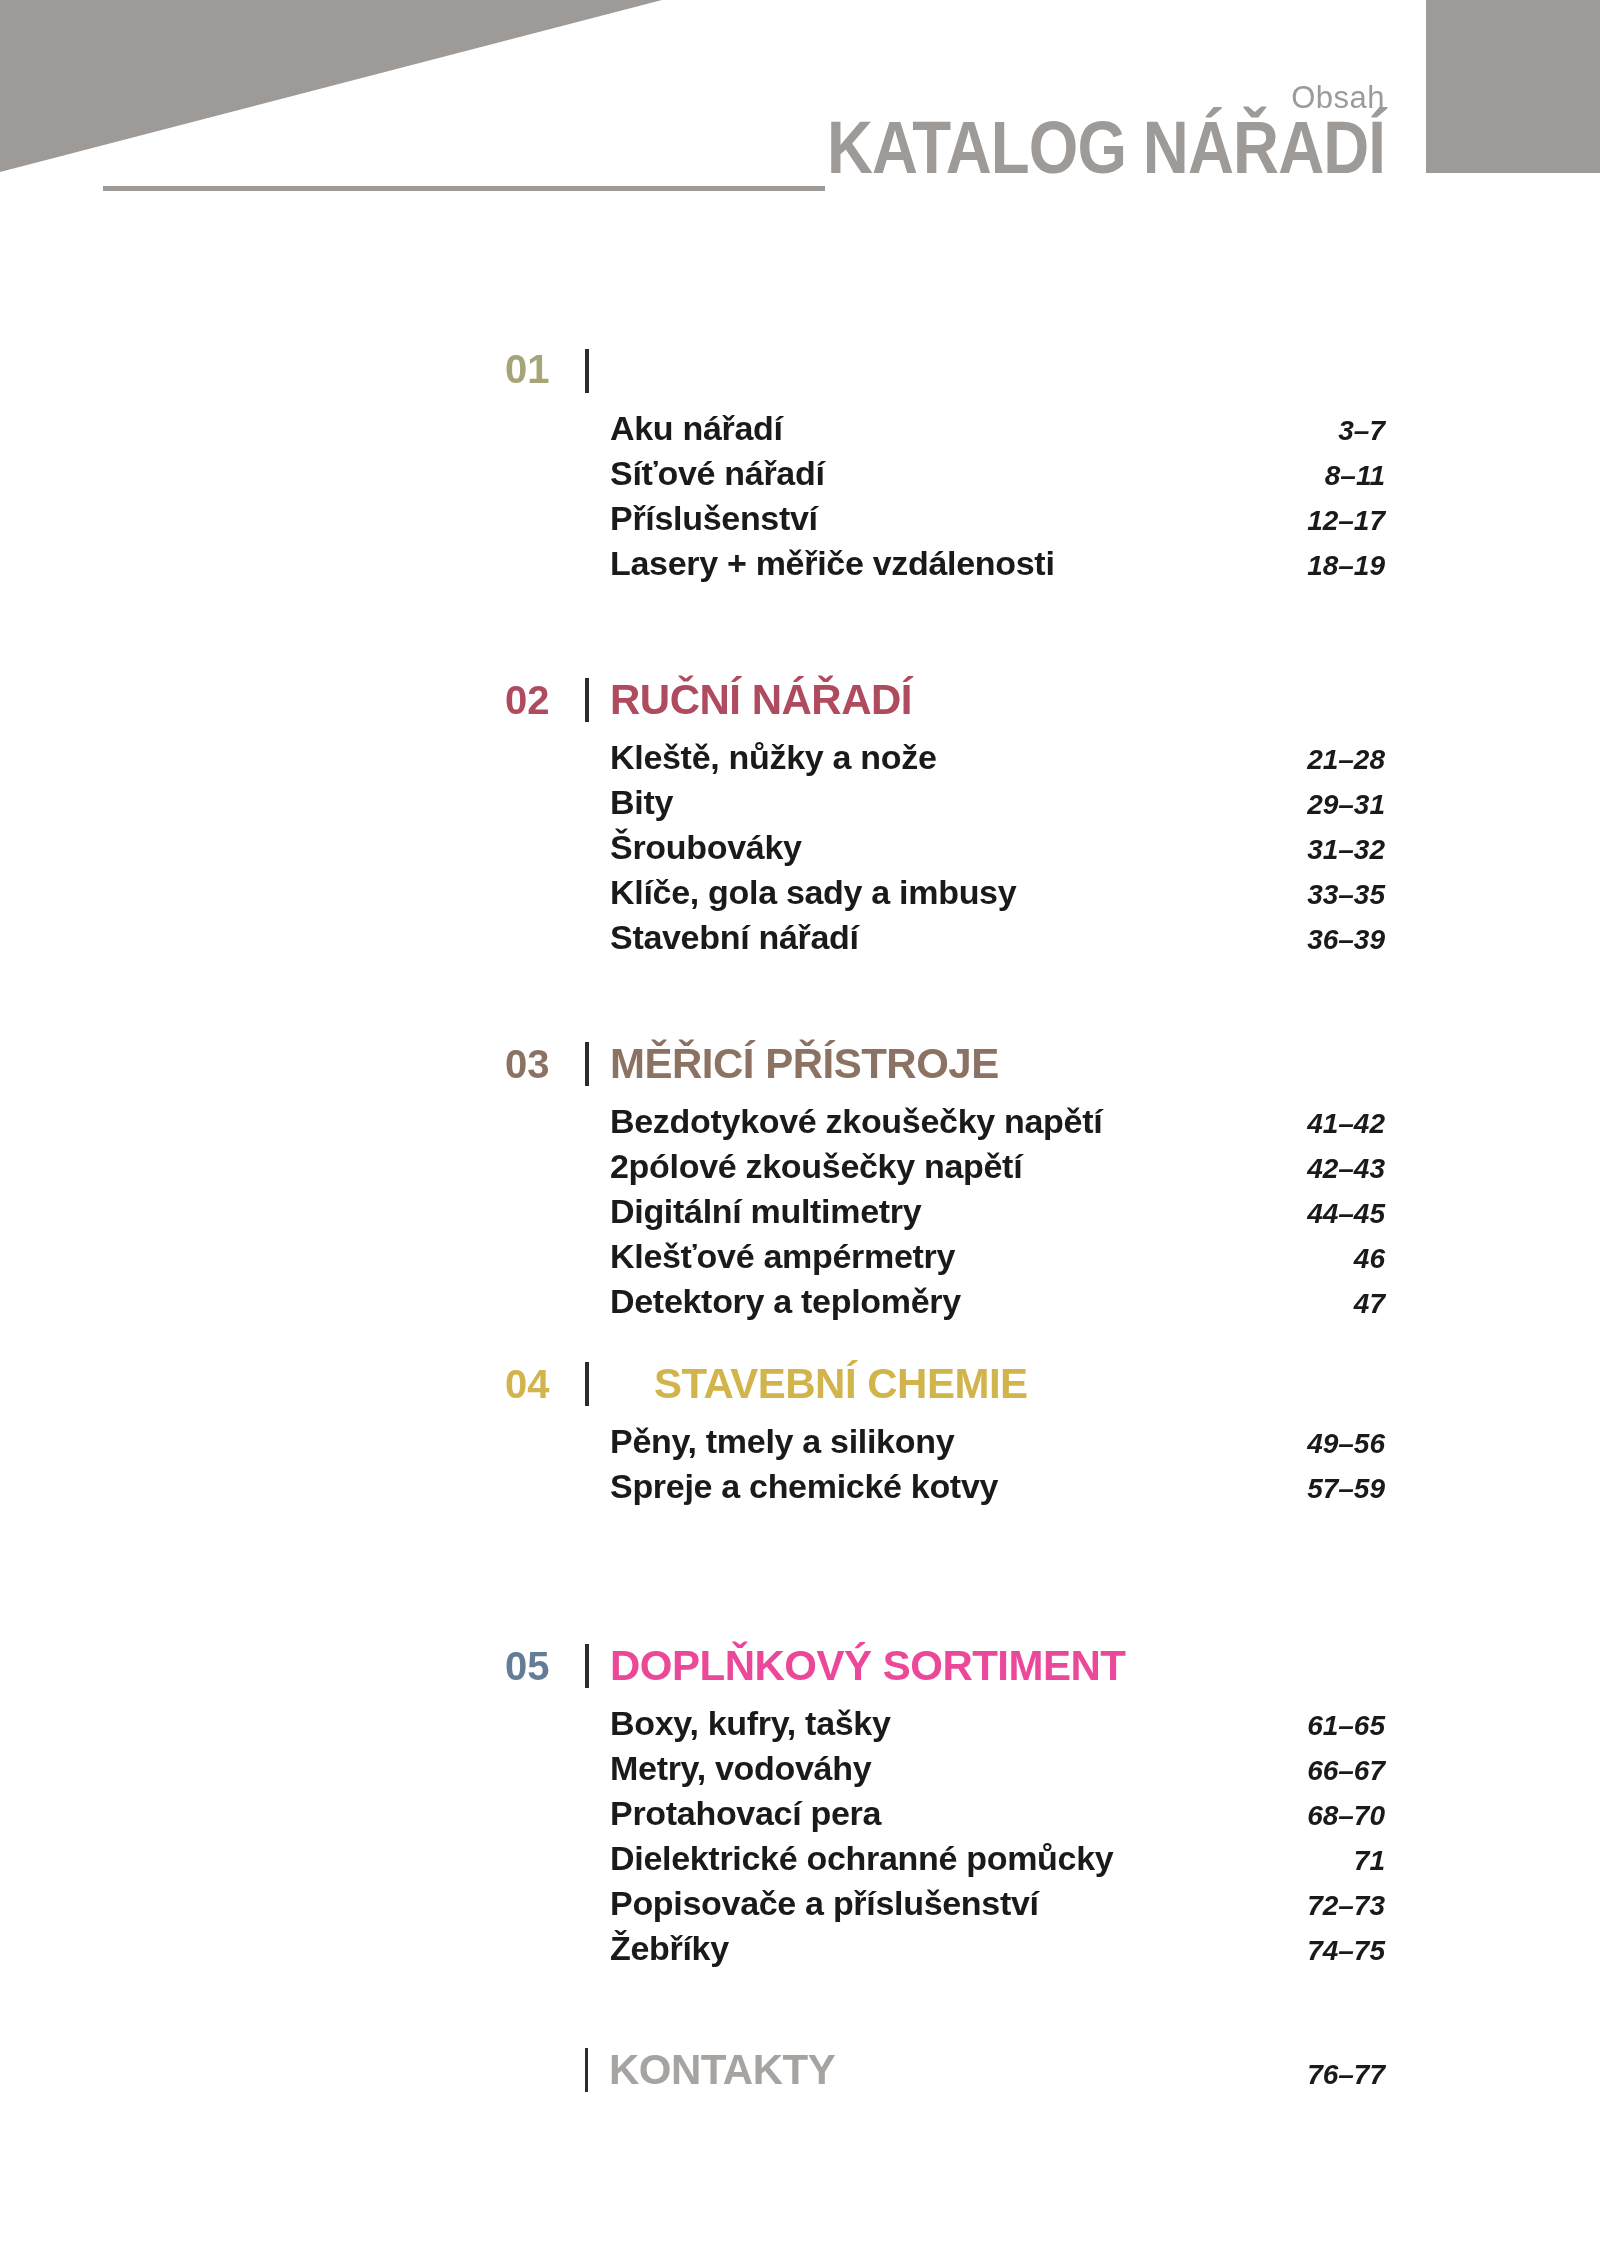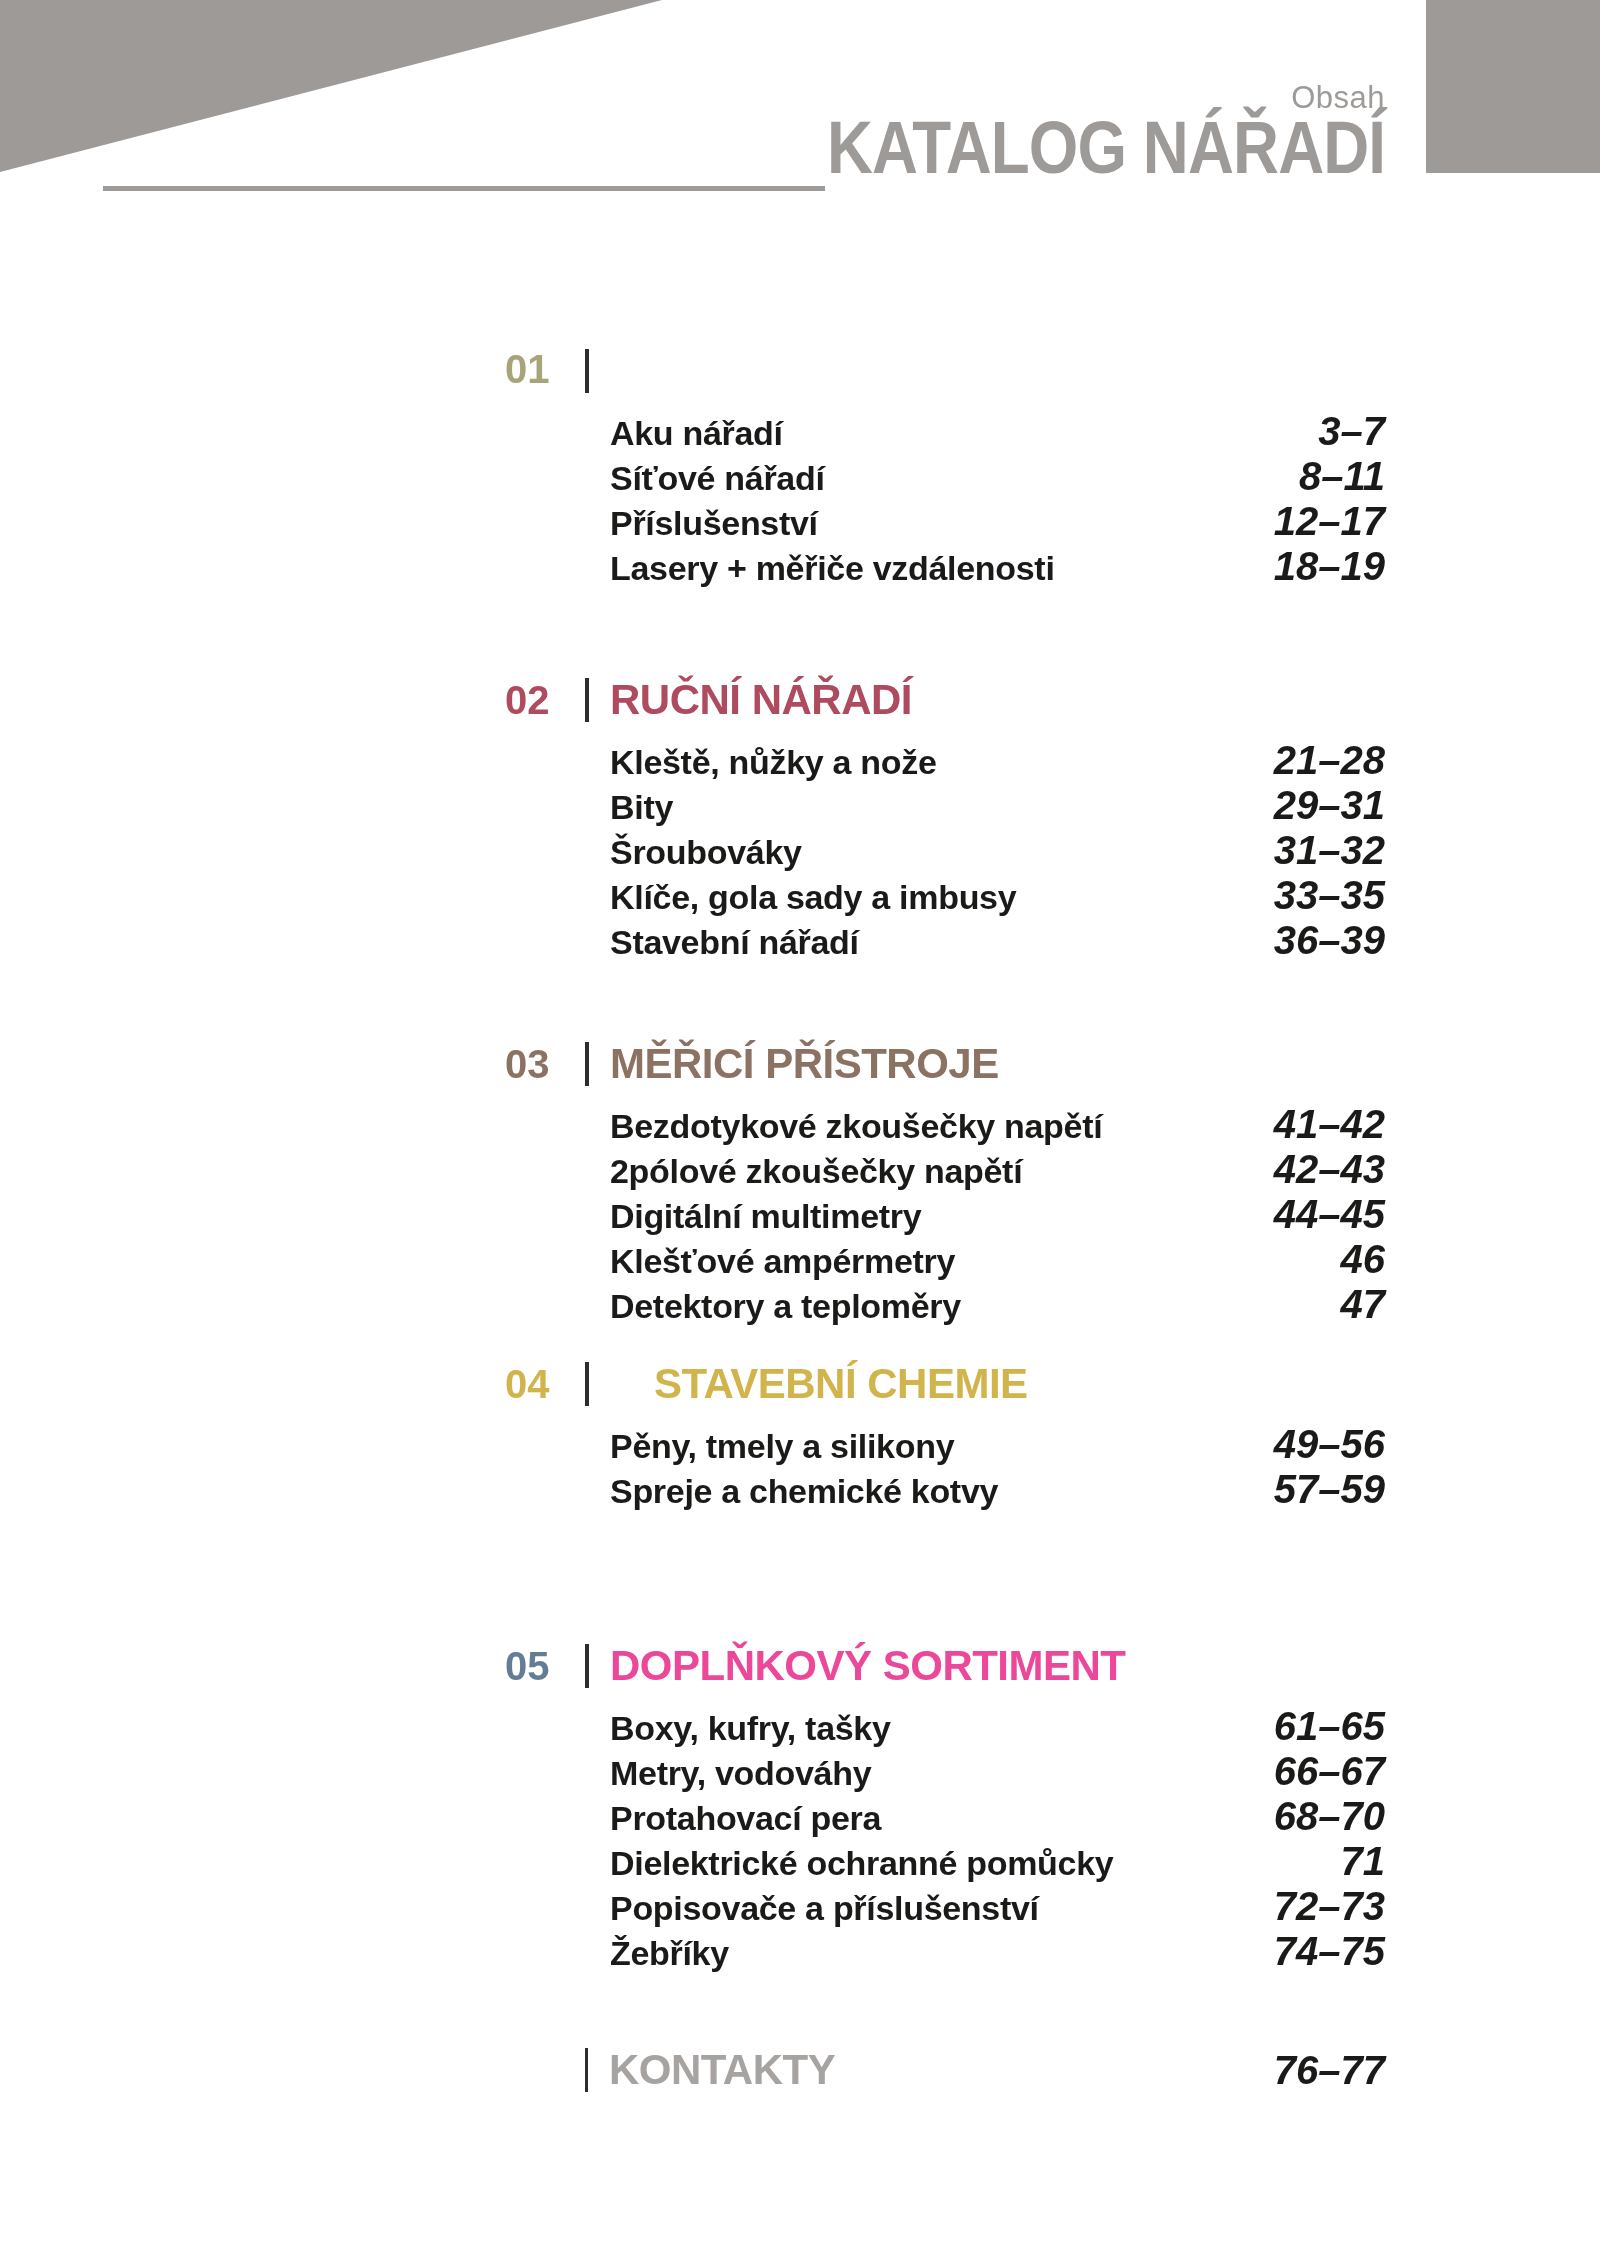--- a/index.html
+++ b/index.html
@@ -33,21 +33,21 @@
   
   .toc{position:absolute;left:505px;top:0;width:880px;}
   .section{position:absolute;left:0;width:880px;}
   .sec-head{display:flex;align-items:baseline;height:48px;}
   .sec-num{font-size:40px;font-weight:700;width:80px;letter-spacing:0;}
   .sec-bar{display:inline-block;width:4px;height:44px;background:#2d2c2b;align-self:center;margin-right:21px;}
   .sec-title{font-size:42px;font-weight:700;letter-spacing:-0.5px;white-space:nowrap;}
   .items{margin:14px 0 0 105px;}
   .item-row{display:flex;justify-content:space-between;align-items:baseline;height:45px;}
   .item-label{font-size:34px;font-weight:700;color:#1a1a19;letter-spacing:-0.3px;white-space:nowrap;}
-  .item-pages{font-size:40px;font-weight:700;font-style:italic;color:#1a1a19;white-space:nowrap;}
+  .item-pages{font-size:28px;font-weight:700;font-style:italic;color:#1a1a19;white-space:nowrap;}
   
   .contacts{position:absolute;left:505px;top:2046px;width:880px;display:flex;align-items:baseline;height:48px;}
   .contacts .sec-bar{height:44px;margin-left:80px;width:3px;}
   .contacts .sec-title{flex:1 1 auto;}
   .contacts .item-pages{margin-left:auto;}
 </style>
 </head>
 <body>
 
 <div class="corner-triangle"></div>

